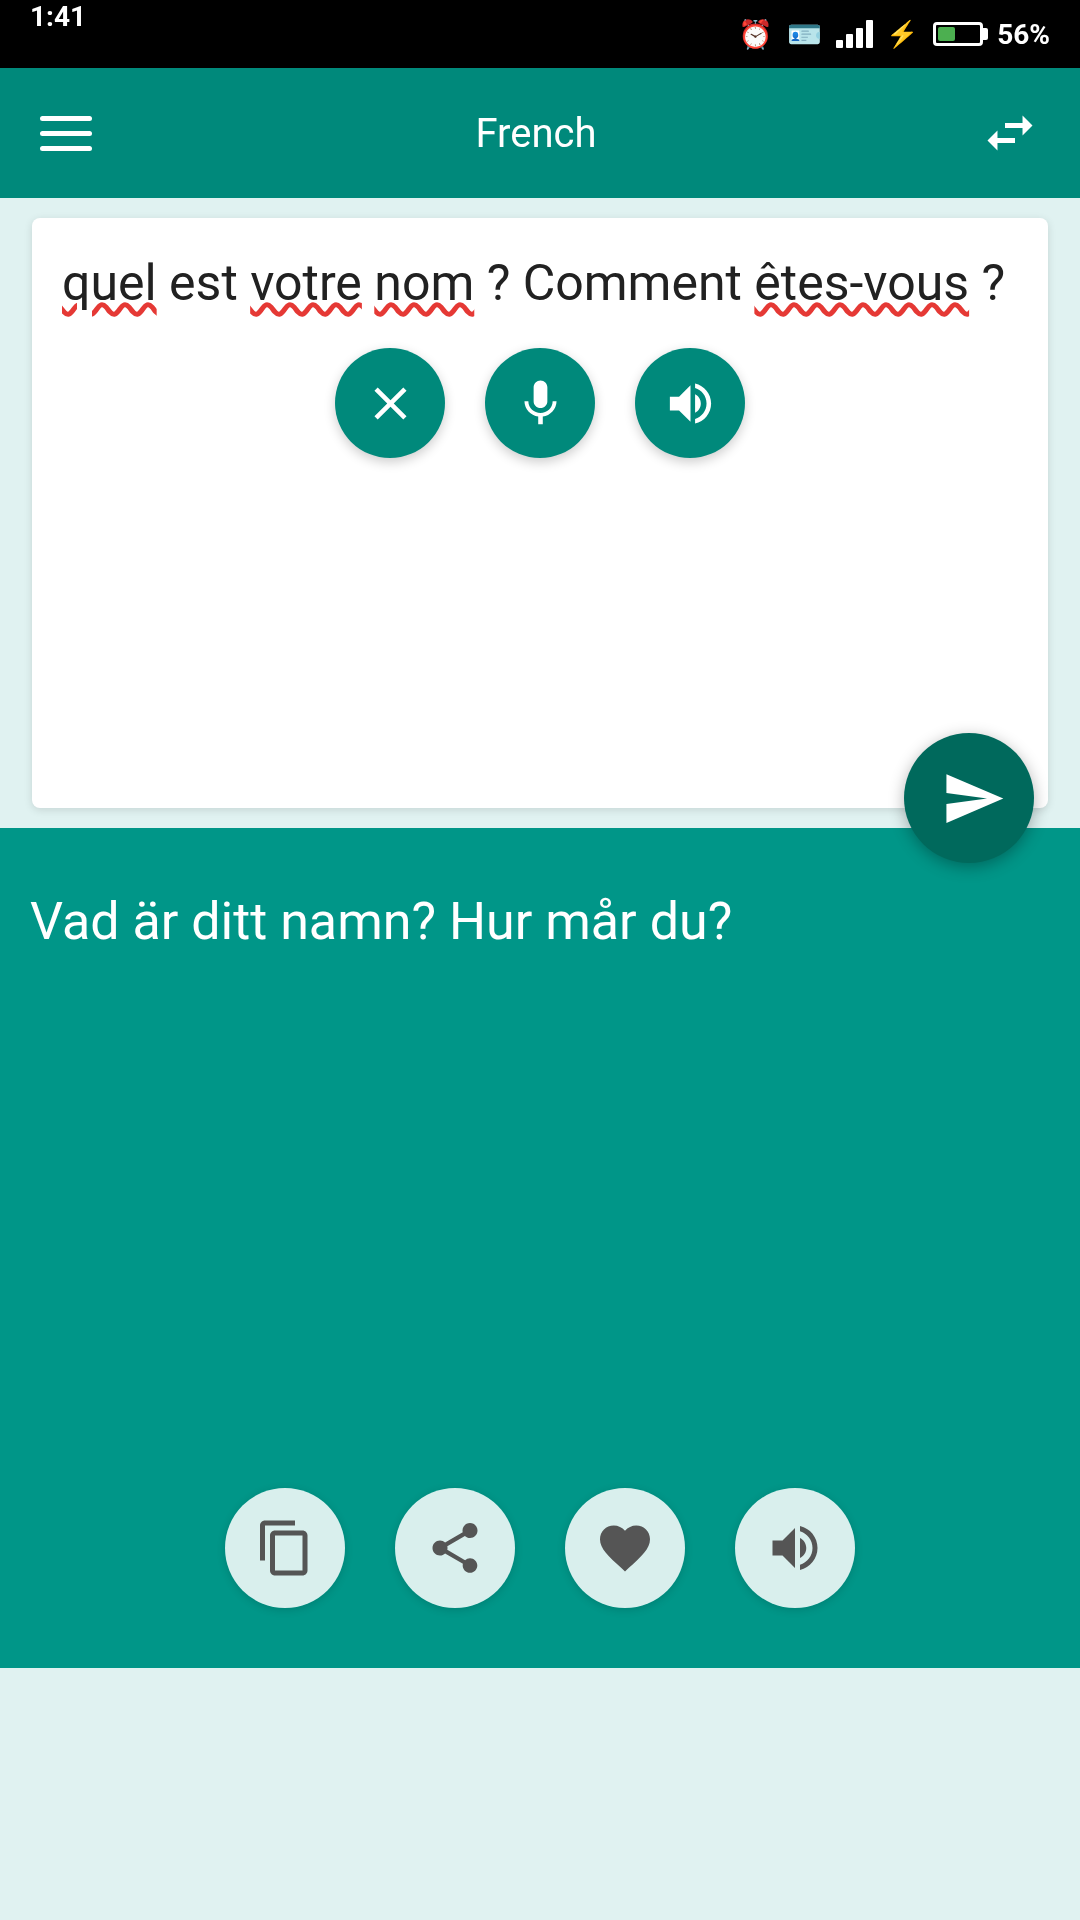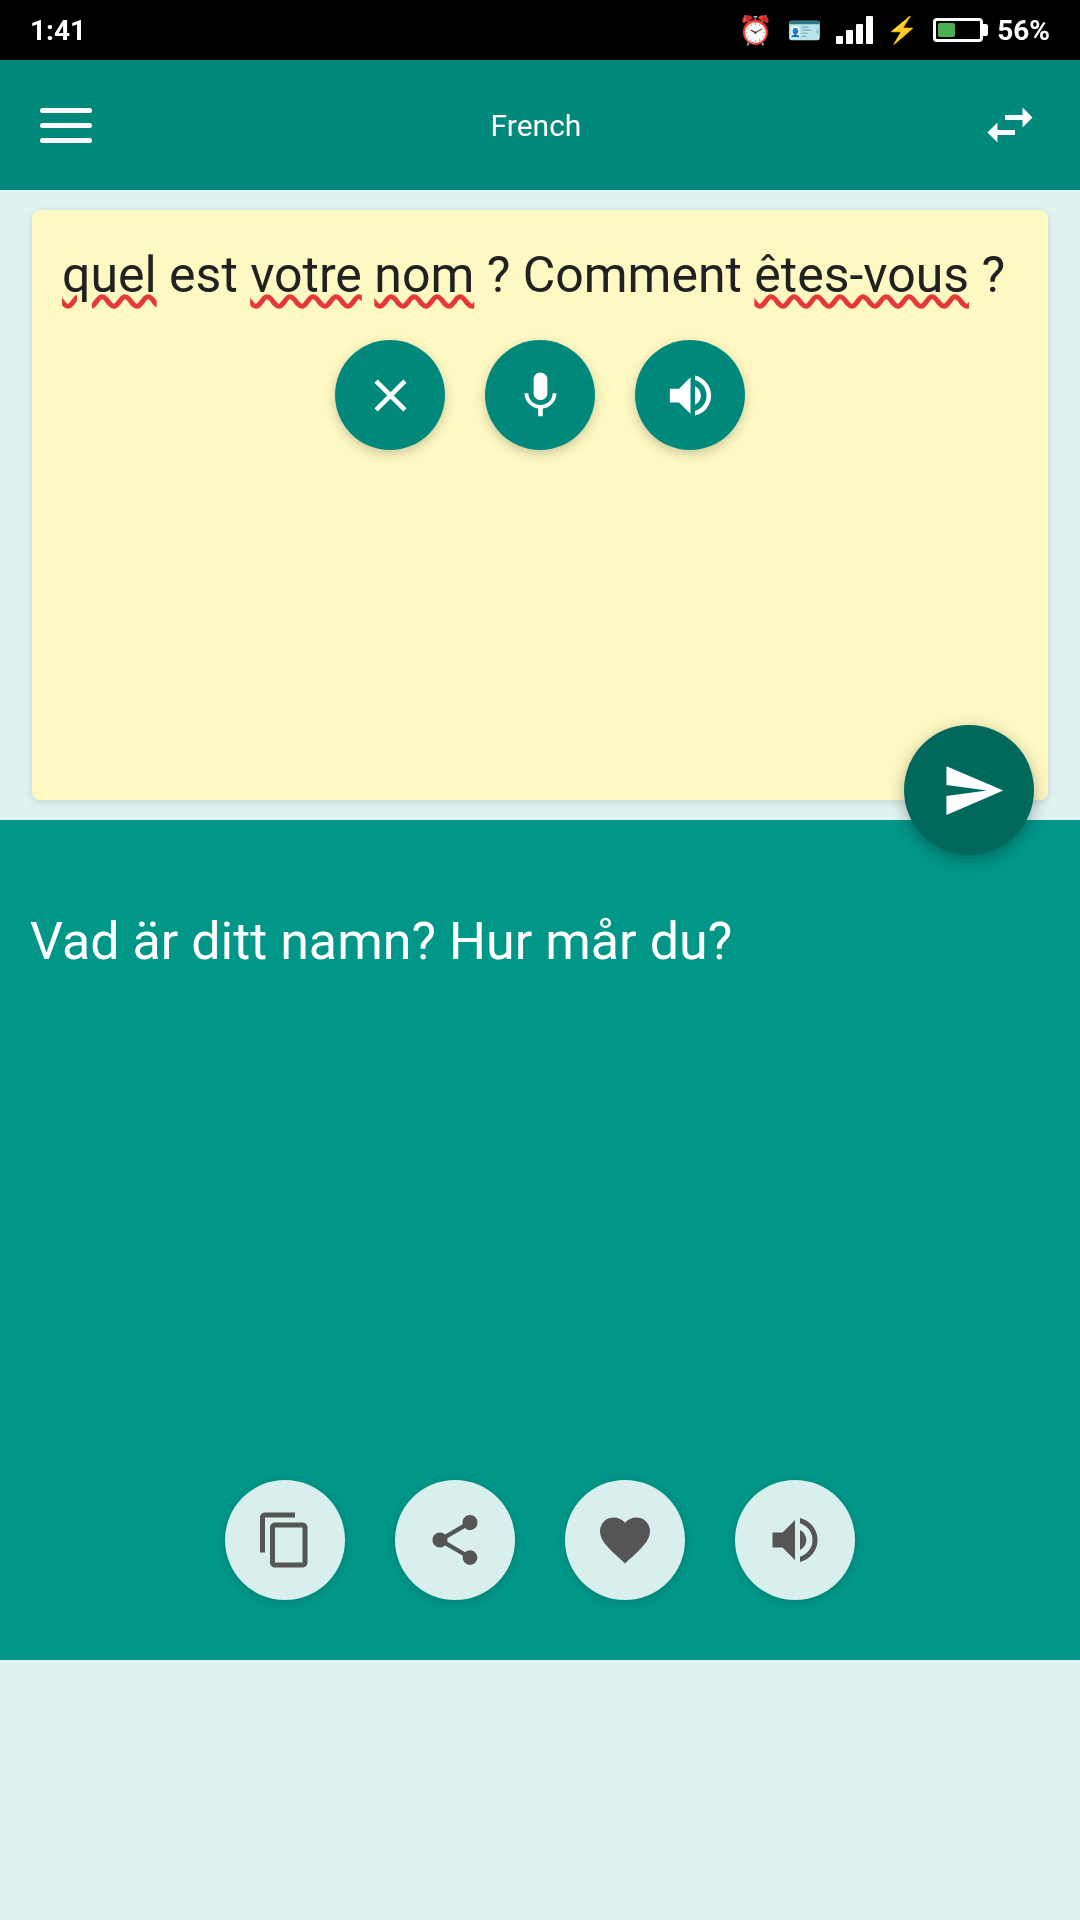--- a/index.html
+++ b/index.html
@@ -13,25 +13,24 @@
       width: 1080px;
       height: 1920px;
       font-family: 'Roboto', Arial, sans-serif;
       background: #e0f2f1;
       overflow: hidden;
     }
 
     
     .status-bar {
       background: #000;
-      height: 60px;
-      display: flex;
-      align-items: center;
+      height: 68px;
+      display: flex;
       justify-content: space-between;
-      padding: 16px 30px;
+      padding: 0 30px;
       color: #fff;
       font-size: 28px;
       font-weight: bold;
     }
 
     .status-bar-right {
       display: flex;
       align-items: center;
       gap: 14px;
     }
@@ -56,42 +55,42 @@
     .toolbar-menu span {
       display: block;
       width: 52px;
       height: 5px;
       background: #fff;
       border-radius: 3px;
     }
 
     .toolbar-lang {
       color: #fff;
-      font-size: 30px;
+      font-size: 40px;
       font-weight: 400;
       cursor: pointer;
     }
 
     .toolbar-swap {
       color: #fff;
       font-size: 50px;
       cursor: pointer;
       display: flex;
       align-items: center;
     }
 
     .toolbar-swap svg {
       width: 60px;
       height: 60px;
       fill: #fff;
     }
 
     
     .input-area {
-      background: #fef9c3;
+      background: #ffffff;
       margin: 20px 16px 0 16px;
       border-radius: 8px;
       padding: 30px 30px 36px 30px;
       min-height: 590px;
       position: relative;
       box-shadow: 0 2px 8px rgba(0,0,0,0.12);
     }
 
     .input-text {
       font-size: 50px;
@@ -161,21 +160,21 @@
       background: #009688;
       margin: 20px 0 0 0;
       padding: 50px 30px 30px 30px;
       min-height: 820px;
     }
 
     .output-text {
       font-size: 52px;
       line-height: 1.4;
       color: #fff;
-      margin-top: 36px;
+      margin-top: 8px;
     }
 
     .output-btn {
       width: 120px;
       height: 120px;
       border-radius: 60px;
       background: rgba(255,255,255,0.85);
       border: none;
       cursor: pointer;
       display: flex;

